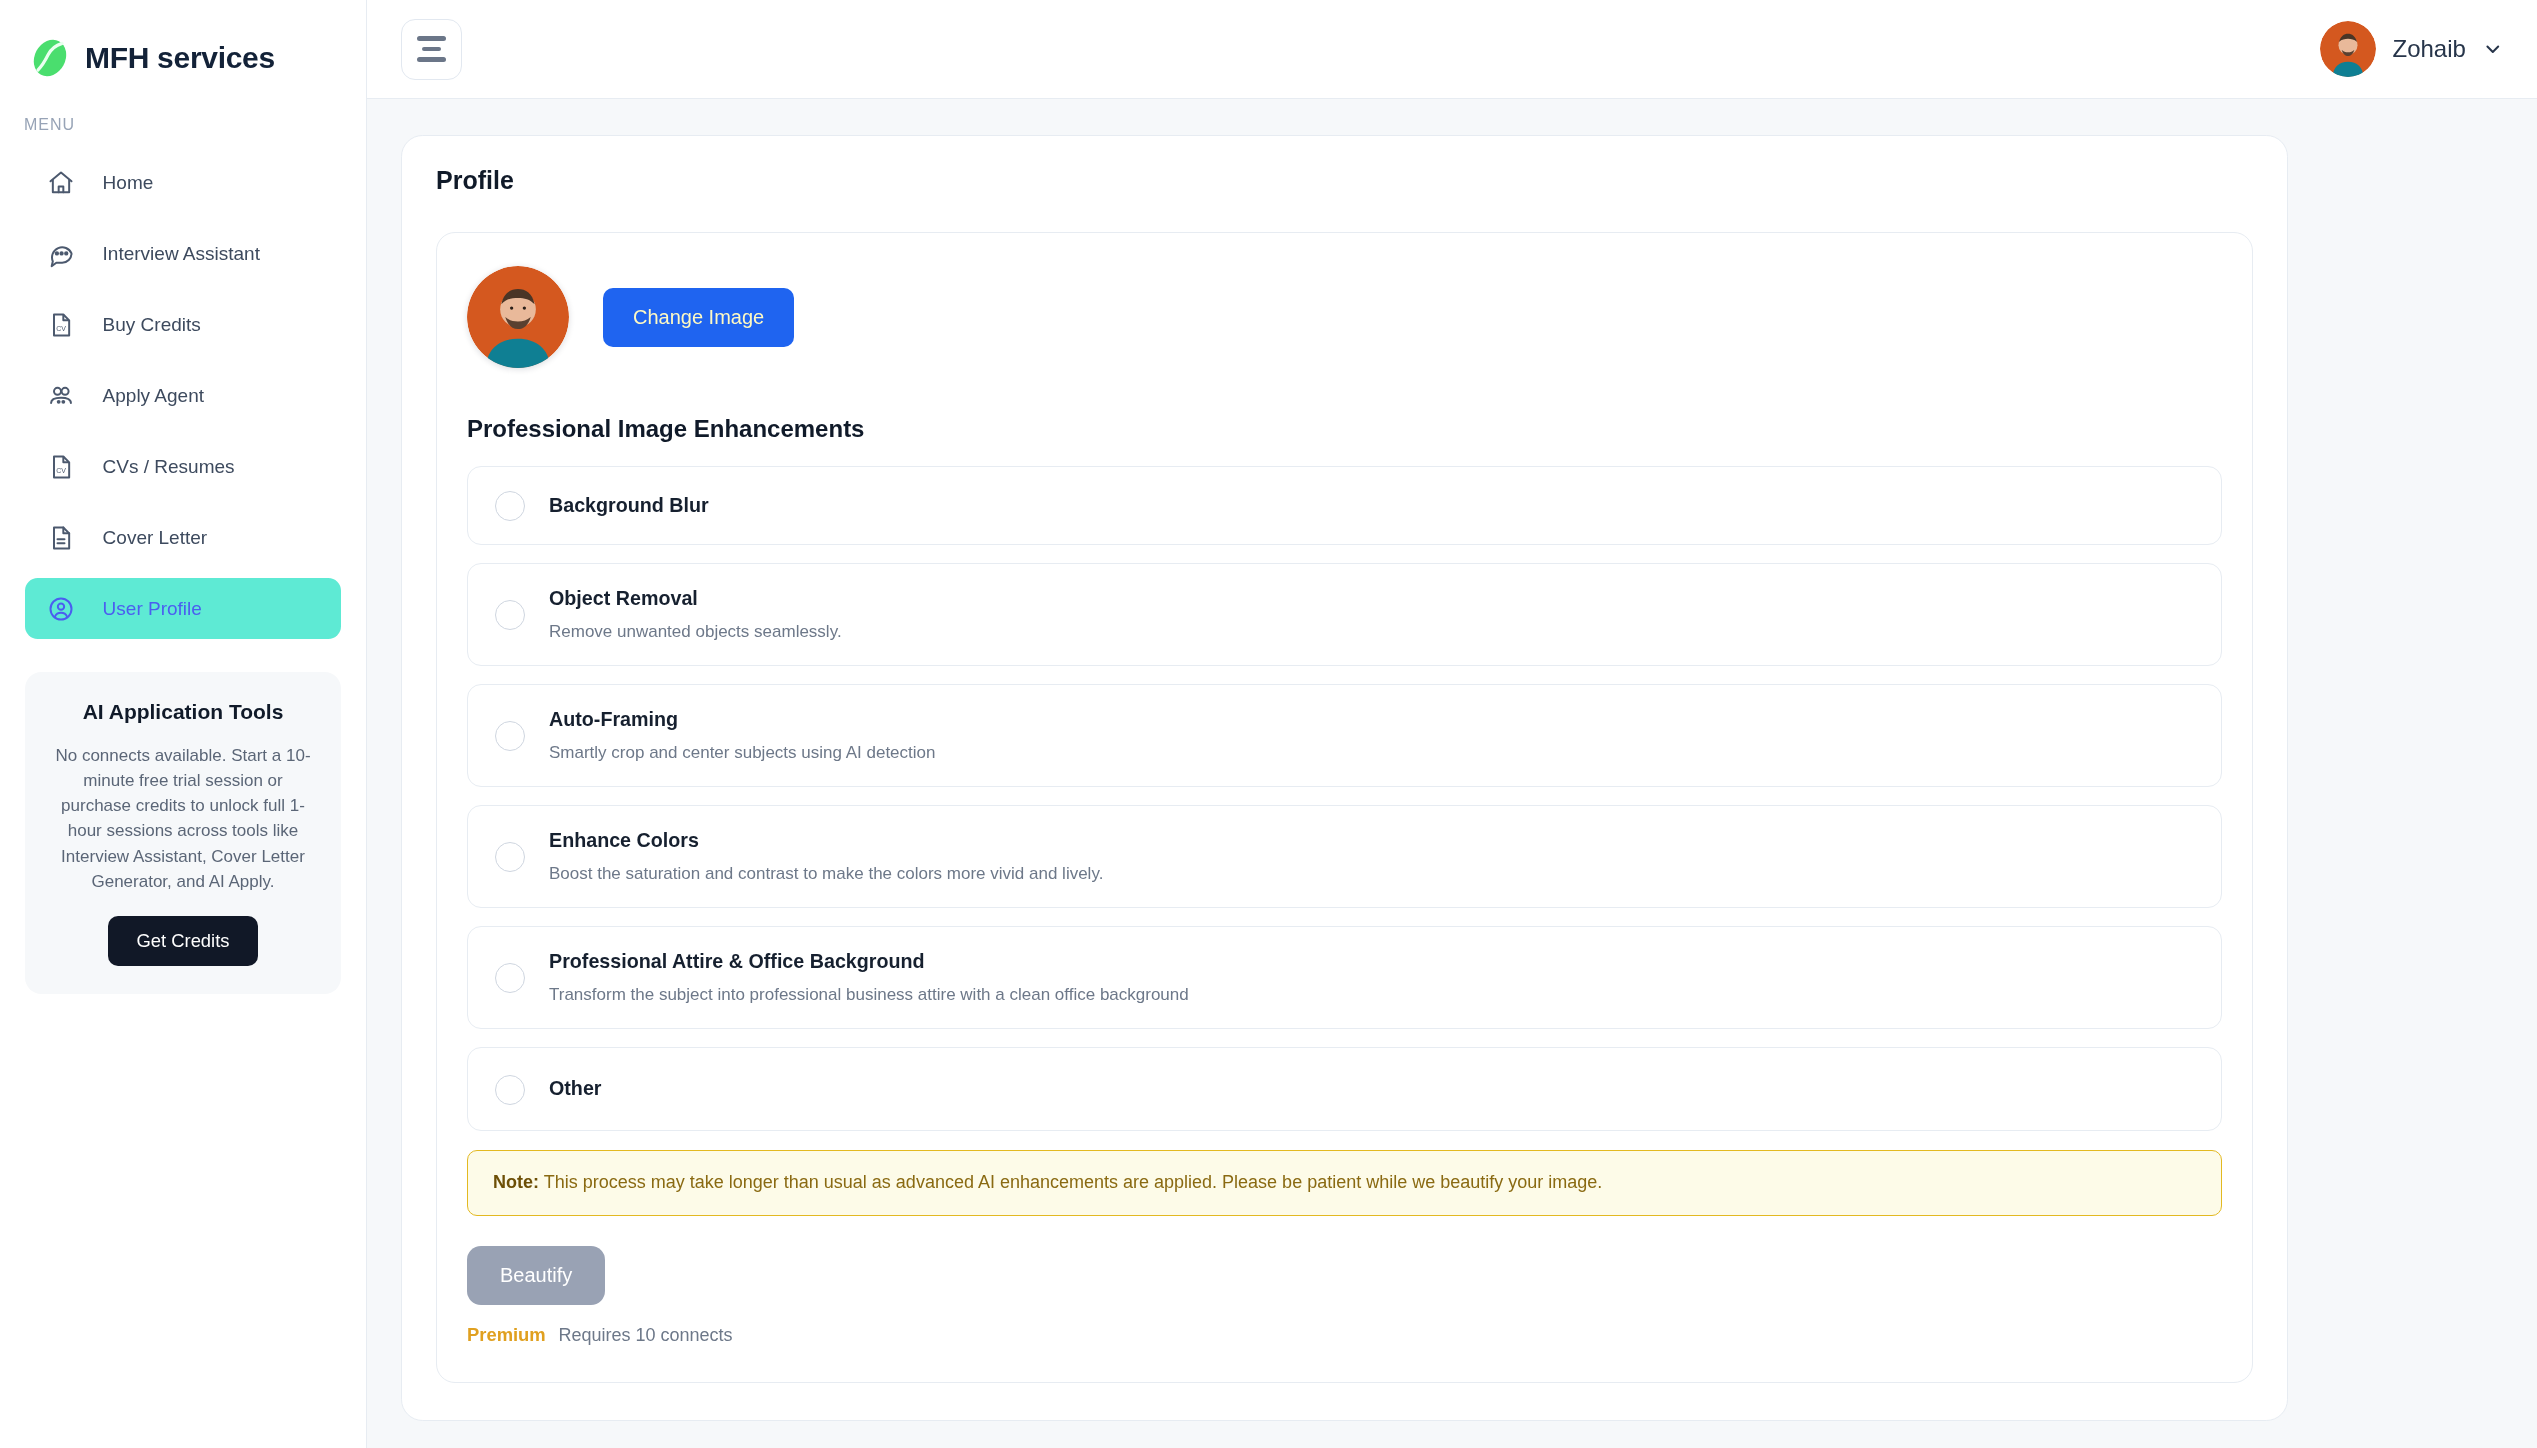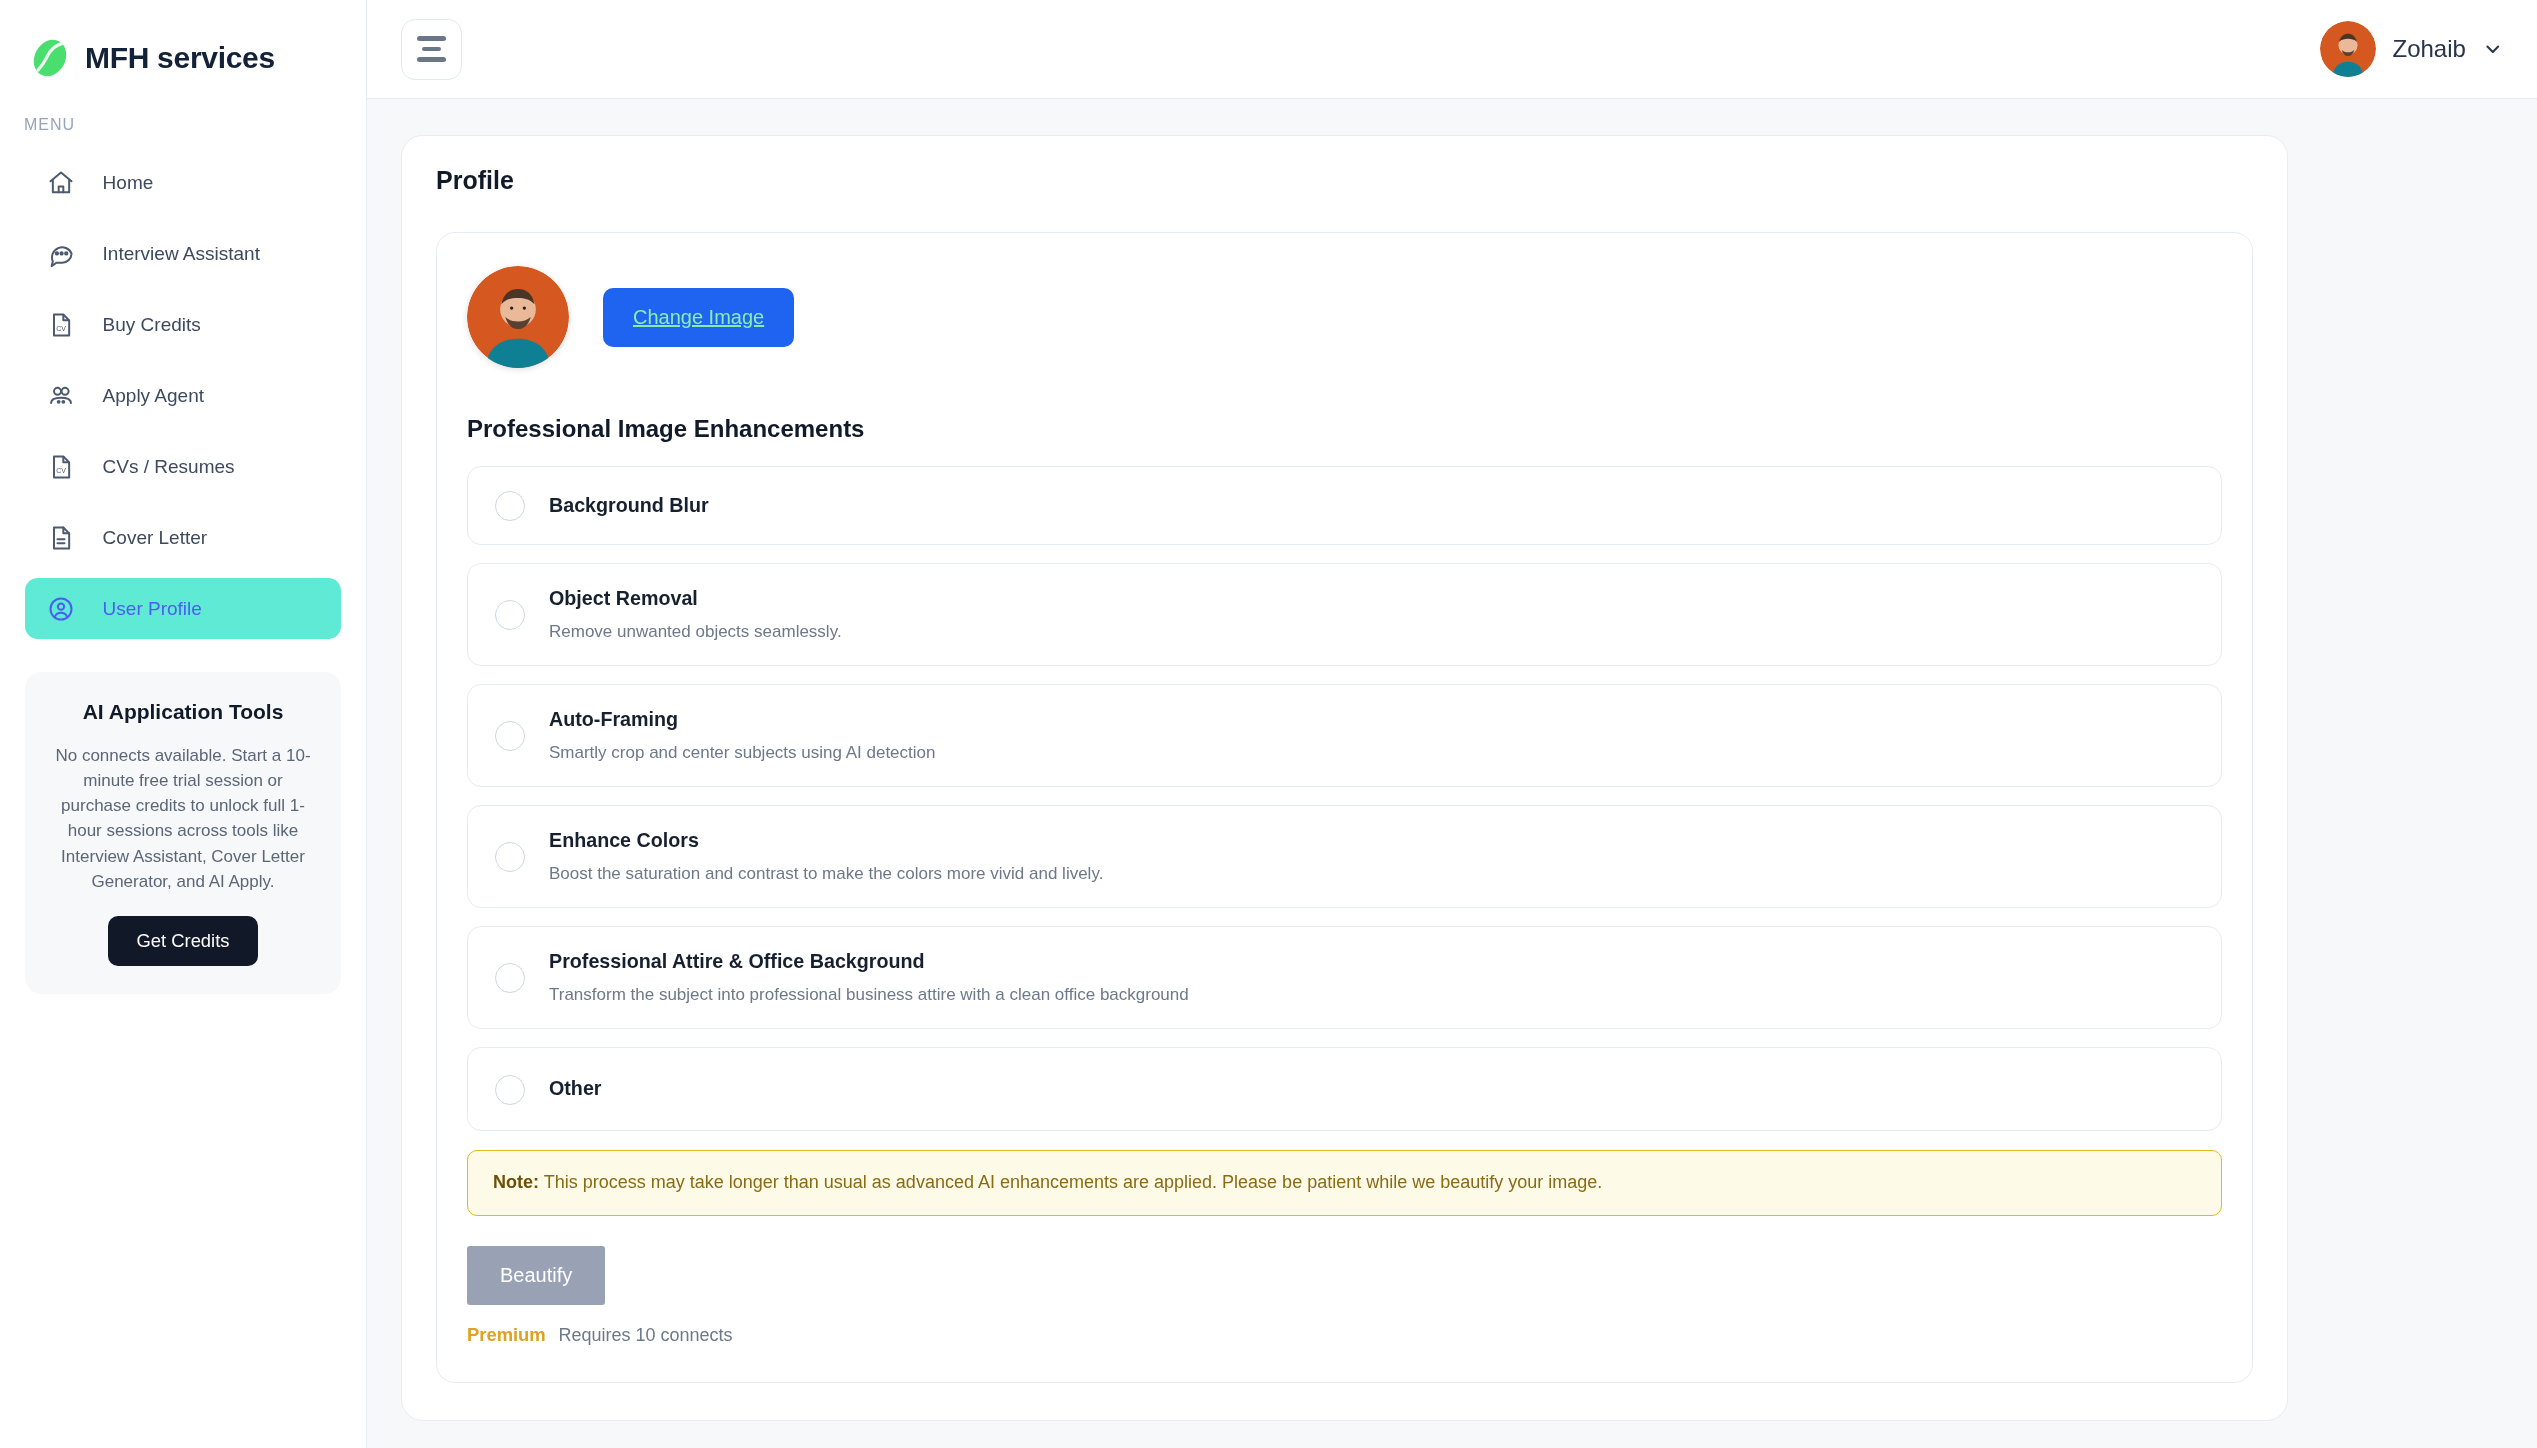--- a/index.html
+++ b/index.html
@@ -81,24 +81,23 @@
   .card {
     margin-top: 37px; background: #ffffff;
     border: 1.9px solid #e7ecf2; border-radius: 19px;
     padding: 33px 30px 36px 30px;
   }
 
   .photo-row { display: flex; align-items: center; gap: 34px; }
   .avatar-lg { width: 102px; height: 102px; border-radius: 50%; overflow: hidden; flex:0 0 102px;
                box-shadow: 0 1.3px 6.3px rgba(17,24,39,.14); }
   .btn-primary {
-    background: #1f64f0; color: #86efac; border: none; border-radius: 10px;
+    background: #1f64f0; color: #fef9c3; border: none; border-radius: 10px;
     font-size: 20px; font-weight: 500; padding: 18px 30px; cursor: pointer;
     font-family: "Liberation Sans", sans-serif;
-    text-decoration: underline;
   }
 
   .section-title { font-size: 24px; font-weight: 700; color: #101a29; margin: 47px 0 23px 0; }
 
   .opt {
     border: 1.9px solid #e7ecf2; border-radius: 14px;
     padding: 23px 27px 23px 27px; margin-bottom: 18px;
     display: flex; align-items: center; gap: 24px; cursor: pointer; background:#fff;
   }
   .radio {
@@ -111,21 +110,21 @@
   .opt.compact { padding: 25px 27px; align-items: center; }
 
   .note {
     margin-top: 19px; background: #fdfbe8; border: 1.9px solid #e3b921;
     border-radius: 10px; padding: 21.6px 25px; font-size: 18px; color: #8a6a12;
   }
   .note b { font-weight: 700; color: #6d4f06; }
 
   .btn-disabled {
     margin-top: 30px; background: #99a2b4; color: #ffffff; border: none;
-    border-radius: 3px; font-size: 20px; padding: 18px 33px; cursor: not-allowed;
+    border-radius: 14px; font-size: 20px; padding: 18px 33px; cursor: not-allowed;
     font-family: "Liberation Sans", sans-serif;
   }
   .meta { margin-top: 19px; display: flex; align-items: baseline; gap: 12.7px; }
   .meta-premium { font-size: 18.4px; font-weight: 700; color: #e0a020; }
   .meta-req { font-size: 18px; color: #6d7889; }
 </style>
 </head>
 <body>
 
 <div class="app">

